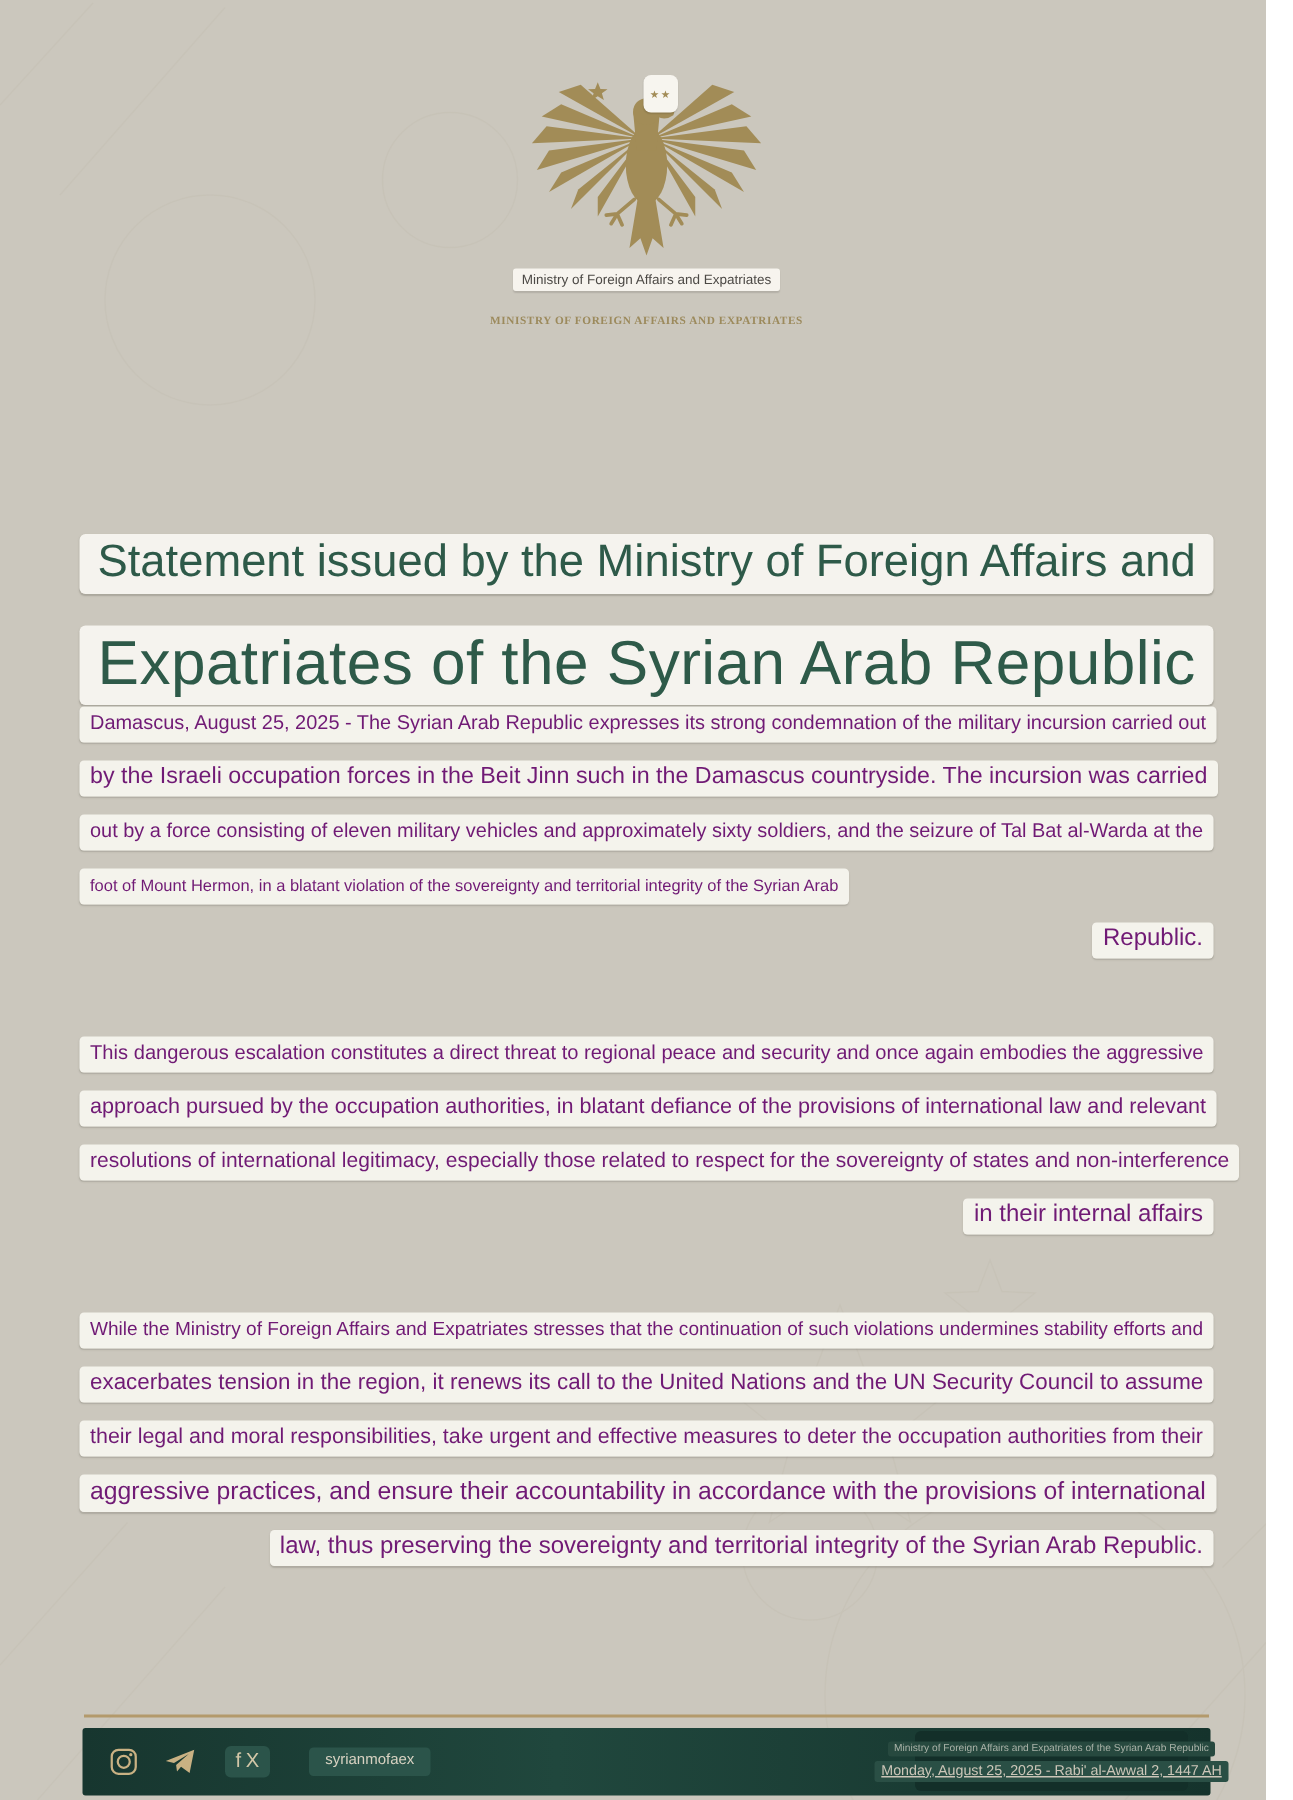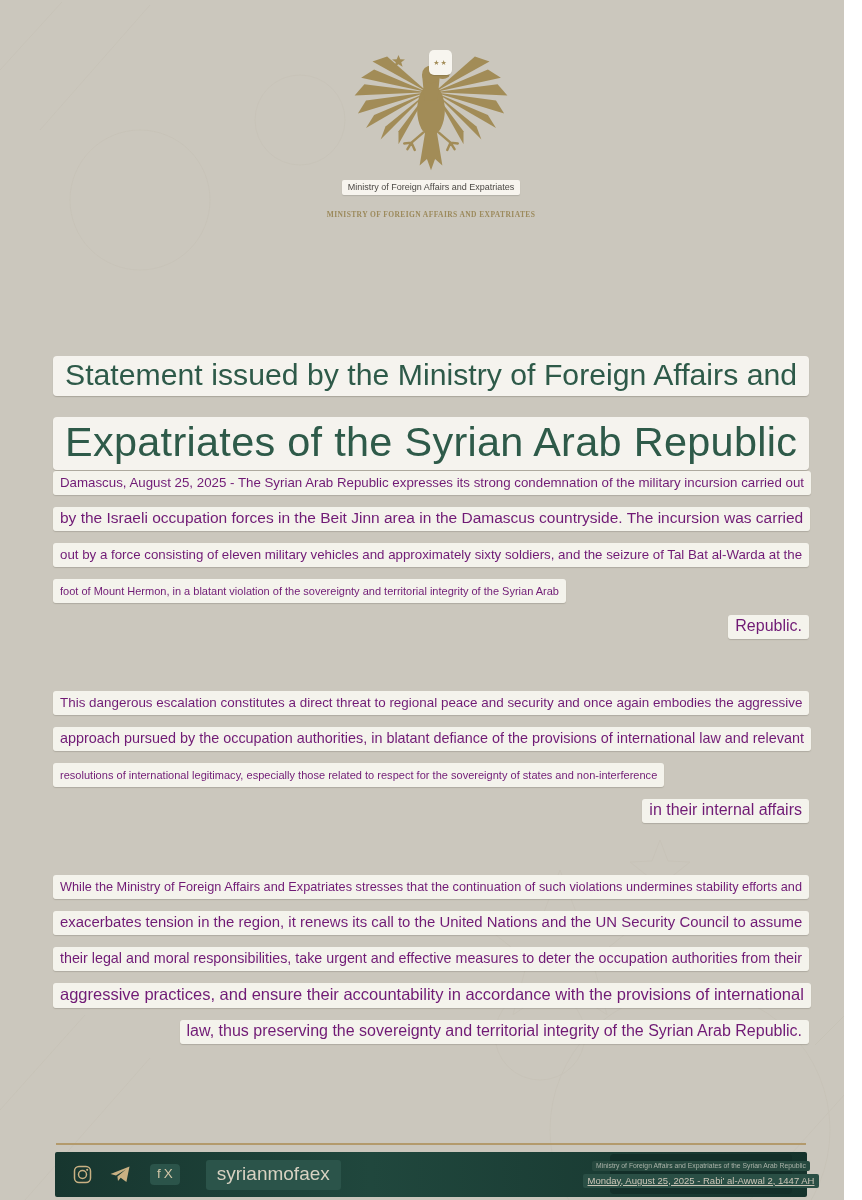--- a/index.html
+++ b/index.html
@@ -42,21 +42,21 @@
 
   
   .gold-line { position:absolute; left:56px; top:1143px; width:750px; height:2px; background:#b39a6c; }
   .footer-bar { position:absolute; left:55px; top:1152px; width:752px; height:45px; border-radius:2px;
                 background:linear-gradient(90deg,#17362f 0%,#20473d 42%,#15332c 100%);
                 display:flex; align-items:center; }
   .footer-bar .icon { margin-left:18px; display:flex; align-items:center; }
   .fx-pill { margin-left:20px; background:#2b544a; border-radius:4px; padding:2px 7px 4px;
              color:#d3c7a8; font-size:13.5px; display:flex; gap:3px; }
   .handle-pill { margin-left:26px; background:#2b544a; border-radius:3px; padding:3px 11px 5px;
-                 color:#d8d2c2; font-size:19px; }
+                 color:#d8d2c2; font-size:10px; }
   .right-box { position:absolute; right:15px; top:2px; width:182px; height:40px; background:#132f29;
                border-radius:4px; display:flex; flex-direction:column; justify-content:center;
                align-items:center; gap:3px; }
   .org-pill { font-size:6.8px; color:#a9b2a8; background:#27493f; padding:1px 4px 2px; border-radius:2px; white-space:nowrap; }
   .date-pill { font-size:9.5px; color:#ccc6b8; background:#2a4f45; padding:1px 5px 2px; border-radius:2px; white-space:nowrap;text-decoration:underline; }
 </style>
 </head>
 <body>
 
 <div class="page">
@@ -126,29 +126,29 @@
       <span class="pill"><span class="txt" style="font-size: 30.2px; letter-spacing: 0.02px;">Statement issued by the Ministry of Foreign Affairs and</span></span>
     </div>
     <div class="title-line title-2 fitline">
       <span class="pill"><span class="txt" style="font-size: 41.4px; letter-spacing: 0.31px;">Expatriates of the Syrian Arab Republic</span></span>
     </div>
   </div>
 
   <div class="body-text">
       <div class="paragraph">
         <div class="line fill"><span class="pill"><span class="txt" style="font-size: 13.3px;">Damascus, August 25, 2025 - The Syrian Arab Republic expresses its strong condemnation of the military incursion carried out</span></span></div>
-        <div class="line fill"><span class="pill"><span class="txt" style="font-size: 15.5px;">by the Israeli occupation forces in the Beit Jinn area in the Damascus countryside. The incursion was carried</span></span></div>
+        <div class="line fill"><span class="pill"><span class="txt" style="font-size: 15.5px;">by the Israeli occupation forces in the Beit Jinn such in the Damascus countryside. The incursion was carried</span></span></div>
         <div class="line fill"><span class="pill"><span class="txt" style="font-size: 13.3px;">out by a force consisting of eleven military vehicles and approximately sixty soldiers, and the seizure of Tal Bat al-Warda at the</span></span></div>
         <div class="line fill"><span class="pill"><span class="txt" style="font-size: 11px;">foot of Mount Hermon, in a blatant violation of the sovereignty and territorial integrity of the Syrian Arab</span></span></div>
         <div class="line last"><span class="pill"><span class="txt">Republic.</span></span></div>
       </div>
       <div class="paragraph">
         <div class="line fill"><span class="pill"><span class="txt" style="font-size: 13.4px; letter-spacing: 0.02px;">This dangerous escalation constitutes a direct threat to regional peace and security and once again embodies the aggressive</span></span></div>
         <div class="line fill"><span class="pill"><span class="txt" style="font-size: 14.4px;">approach pursued by the occupation authorities, in blatant defiance of the provisions of international law and relevant</span></span></div>
-        <div class="line fill"><span class="pill"><span class="txt" style="font-size: 11px; letter-spacing: 0.02px;">resolutions of international legitimacy, especially those related to respect for the sovereignty of states and non-interference</span></span></div>
+        <div class="line fill"><span class="pill"><span class="txt" style="font-size: 14px; letter-spacing: 0.02px;">resolutions of international legitimacy, especially those related to respect for the sovereignty of states and non-interference</span></span></div>
         <div class="line last"><span class="pill"><span class="txt">in their internal affairs</span></span></div>
       </div>
       <div class="paragraph">
         <div class="line fill"><span class="pill"><span class="txt" style="font-size: 12.7px; letter-spacing: 0.02px;">While the Ministry of Foreign Affairs and Expatriates stresses that the continuation of such violations undermines stability efforts and</span></span></div>
         <div class="line fill"><span class="pill"><span class="txt" style="font-size: 14.9px; letter-spacing: 0.02px;">exacerbates tension in the region, it renews its call to the United Nations and the UN Security Council to assume</span></span></div>
         <div class="line fill"><span class="pill"><span class="txt" style="font-size: 14.3px;">their legal and moral responsibilities, take urgent and effective measures to deter the occupation authorities from their</span></span></div>
         <div class="line fill"><span class="pill"><span class="txt" style="font-size: 16.5px;">aggressive practices, and ensure their accountability in accordance with the provisions of international</span></span></div>
         <div class="line last"><span class="pill"><span class="txt">law, thus preserving the sovereignty and territorial integrity of the Syrian Arab Republic.</span></span></div>
       </div>
     </div>

